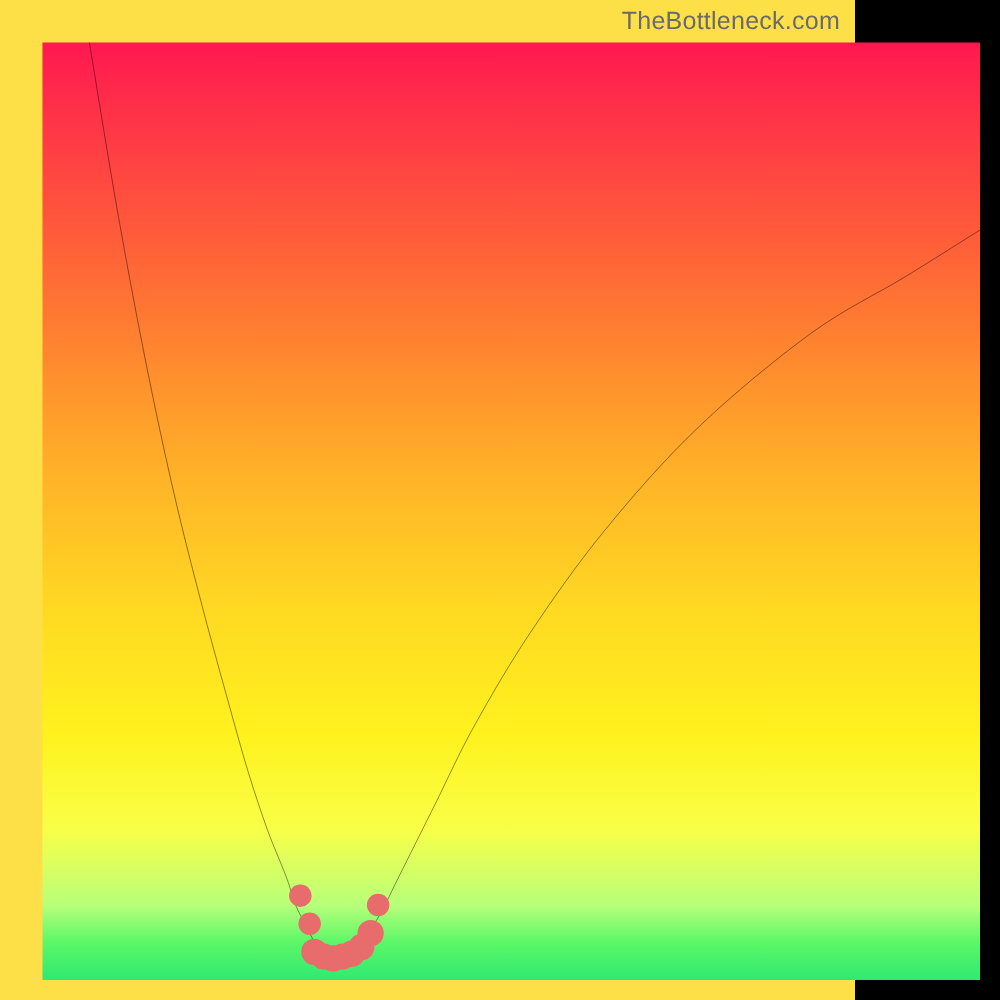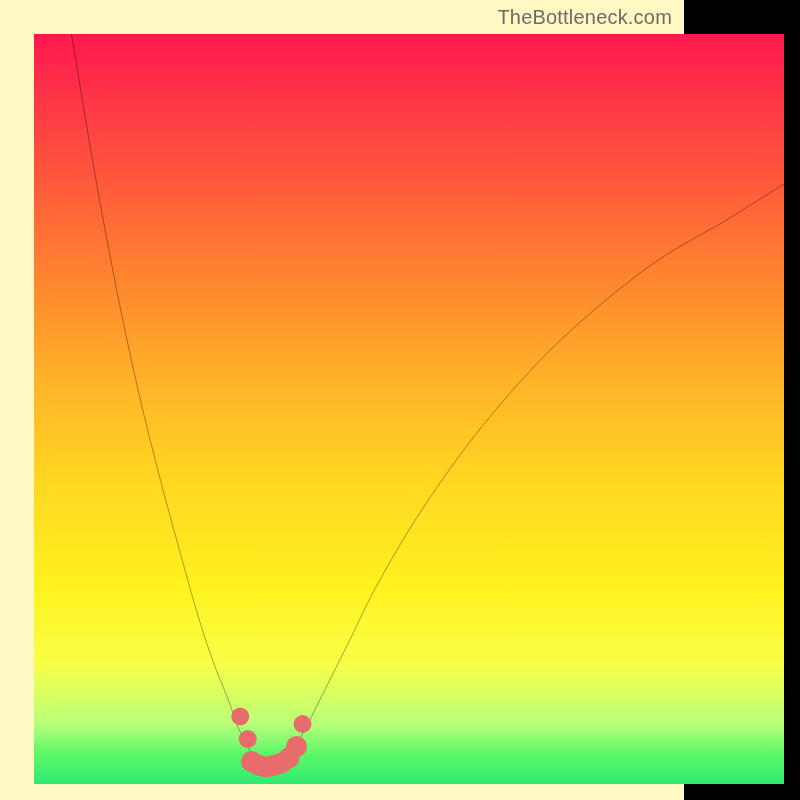--- a/index.html
+++ b/index.html
@@ -8,21 +8,21 @@
     width: 800px;
     height: 800px;
     overflow: hidden;
     background: #000;
     font-family: Arial, Helvetica, sans-serif;
   }
   .frame {
     position: absolute;
     left: 0; top: 0;
     width: 684px; height: 800px;
-    background: #fef9c3;
+    background: #fde047;
   }
   .plot {
     position: absolute;
     left: 34px;
     top: 34px;
     width: 750px;
     height: 750px;
     
     background: linear-gradient(to bottom,
       #ff1850 0%,

